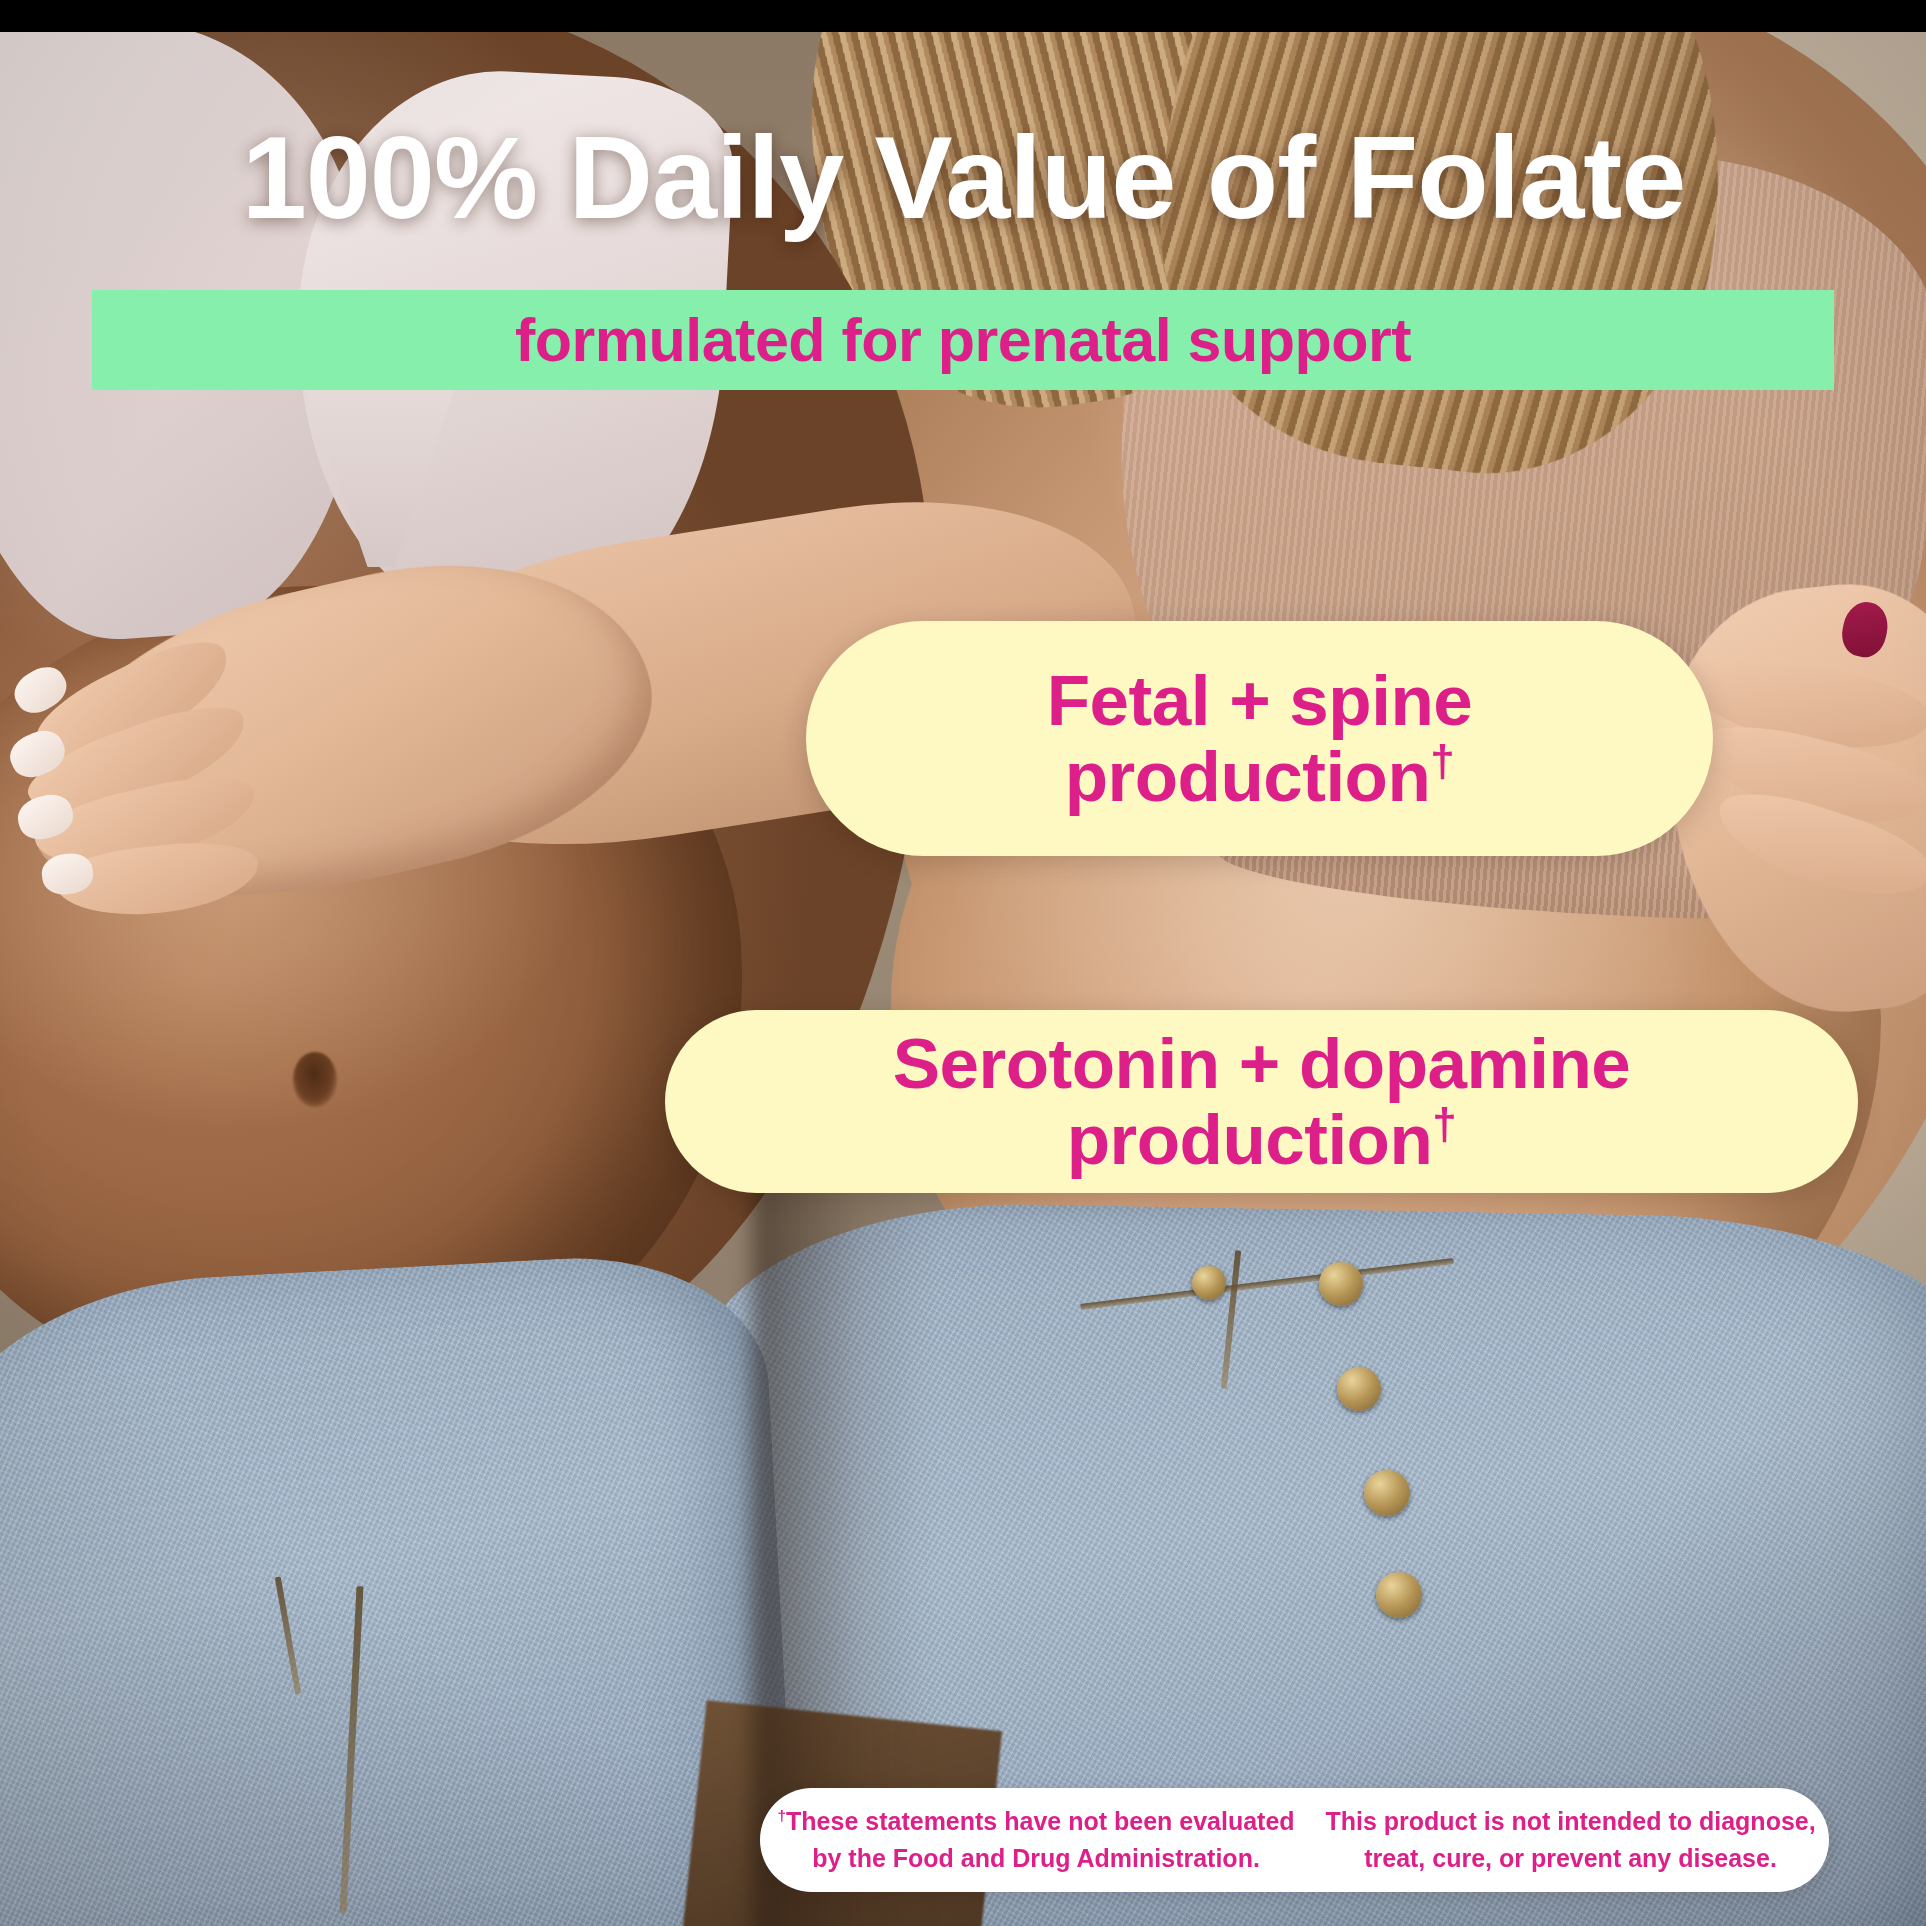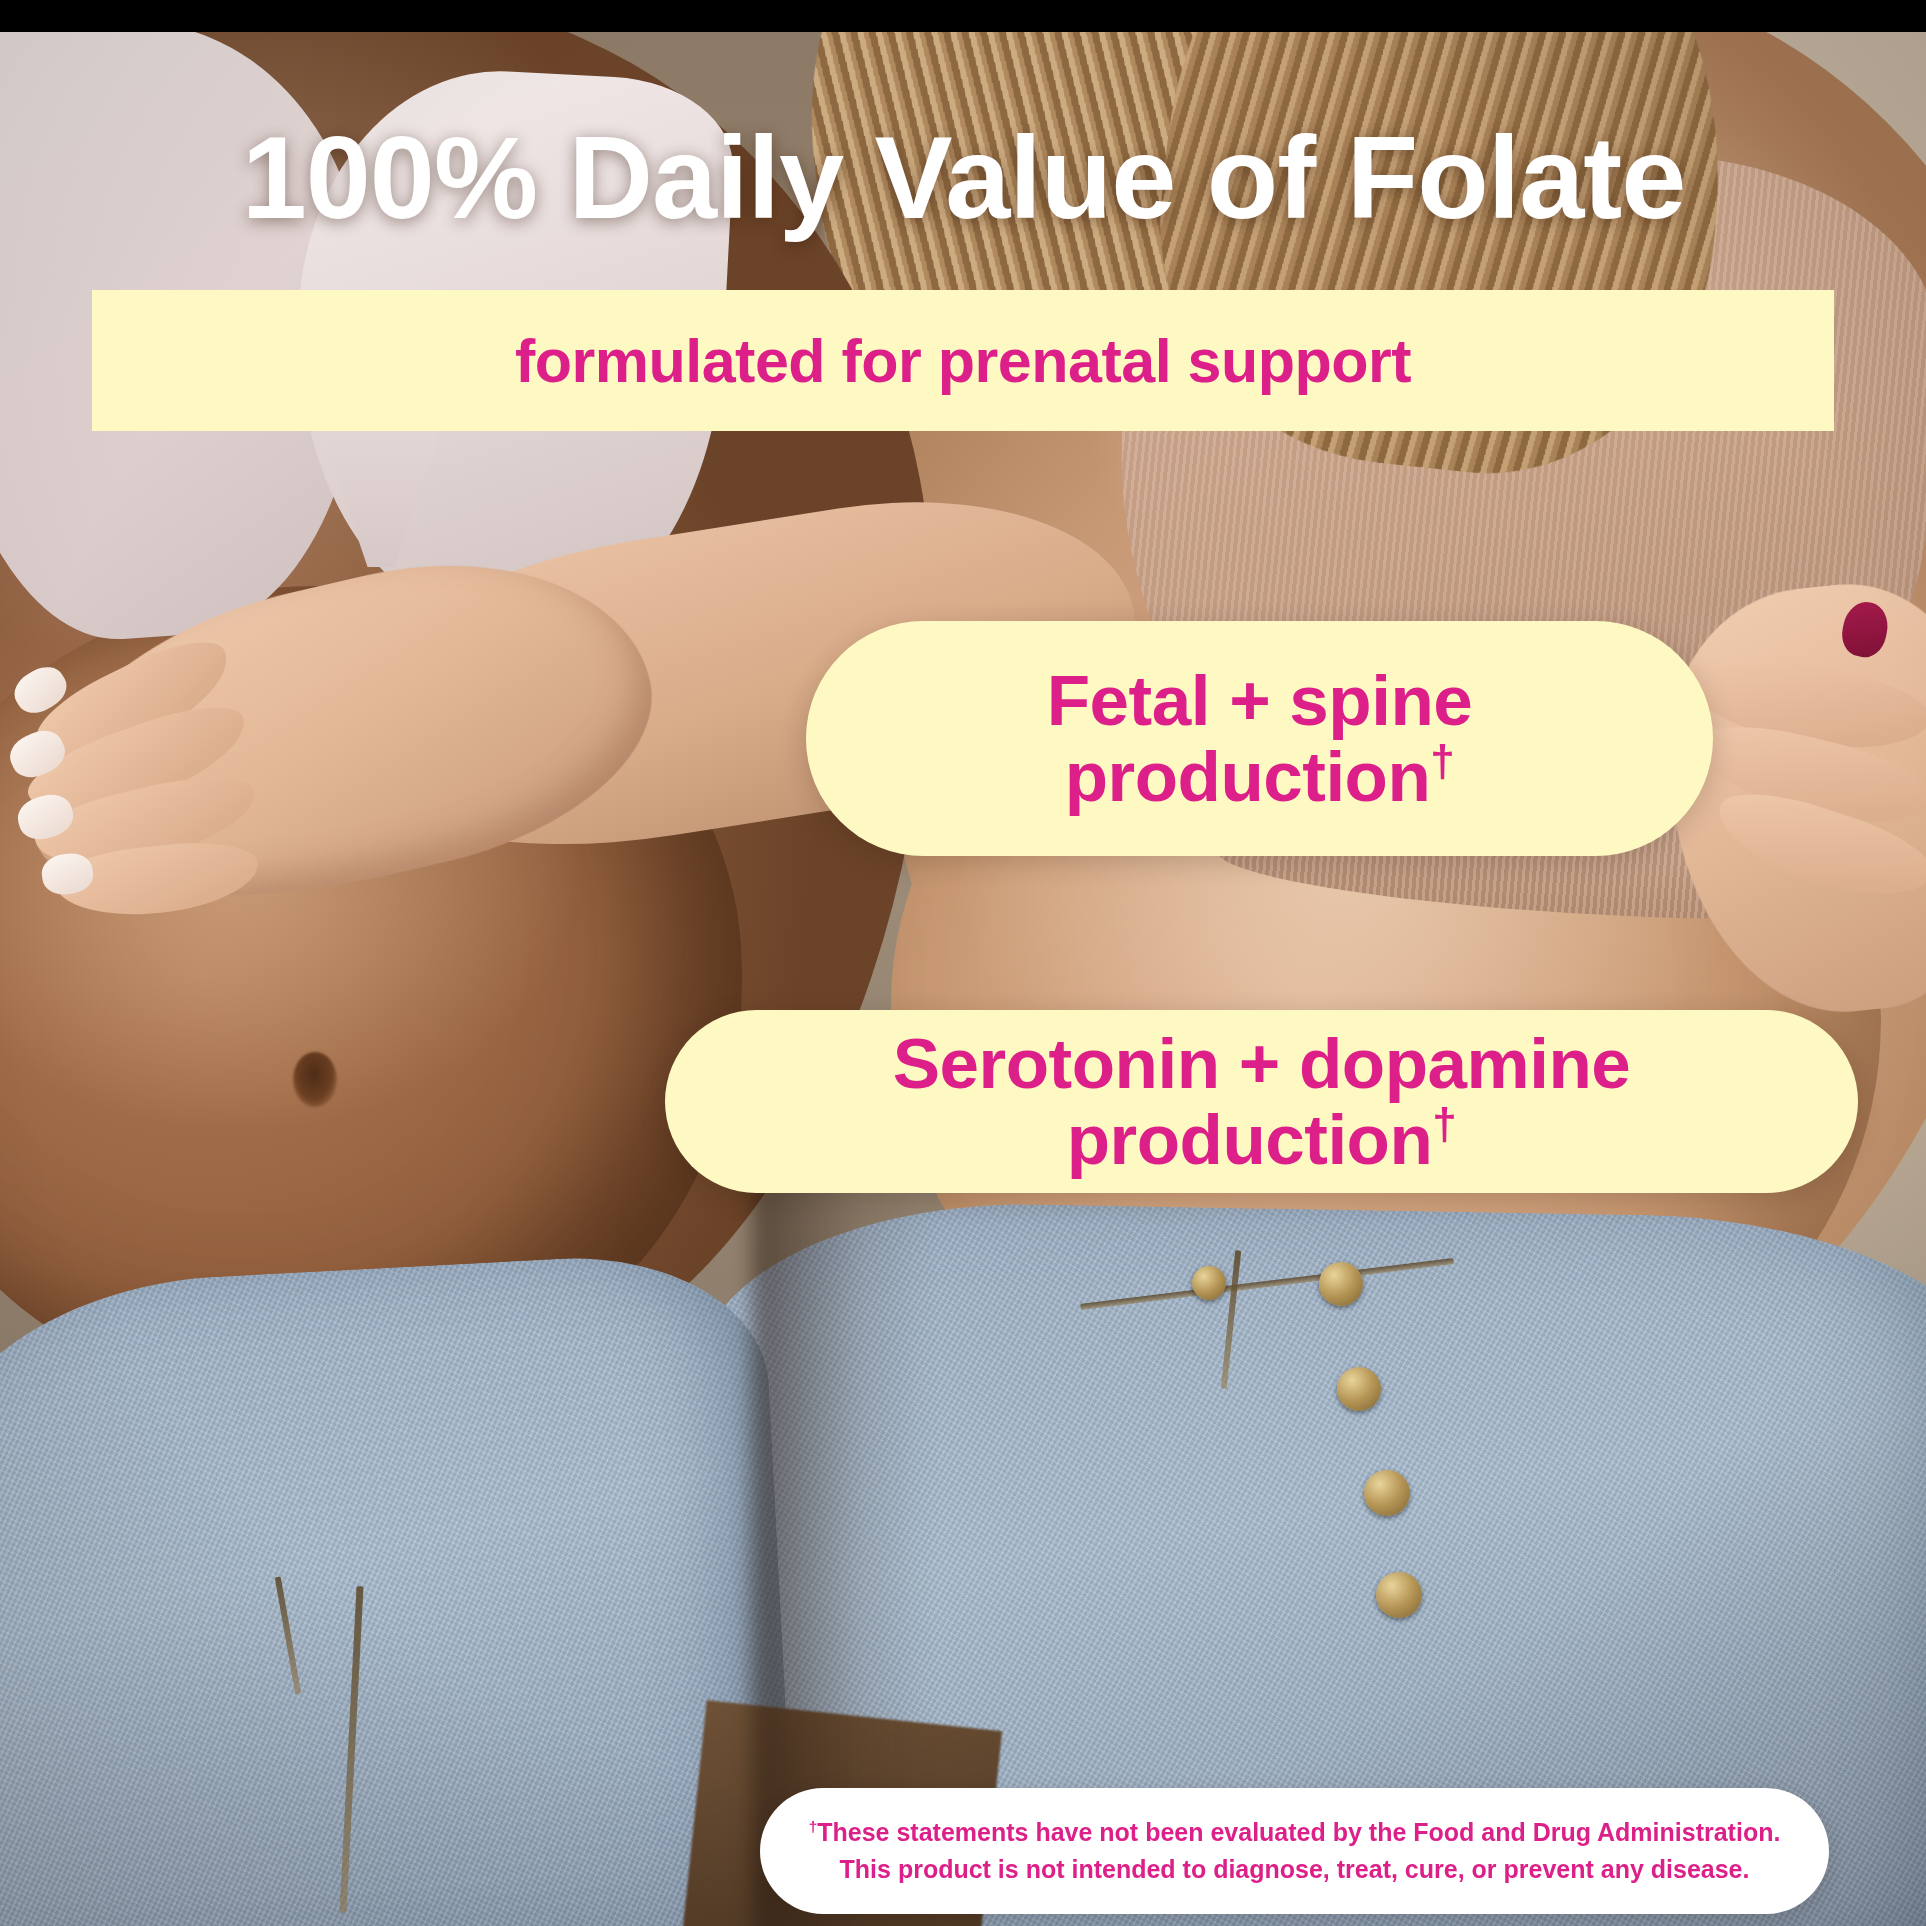--- a/index.html
+++ b/index.html
@@ -227,22 +227,22 @@
     color:#ffffff;
     font-size:117px;
     font-weight:bold;
     letter-spacing:-1px;
     line-height:1.05;
     text-shadow:0 3px 16px rgba(50,25,10,.45);
   }
 
   #subtitle-bar {
     position:absolute; left:92px; top:258px;
-    width:1742px; height:141px;
-    background:#fef9c3;
+    width:1742px; height:100px;
+    background:#86efac;
     display:flex; align-items:center; justify-content:center;
   }
   #subtitle-bar .txt {
     color:#DD2089;
     font-size:61px;
     font-weight:bold;
     letter-spacing:-0.5px;
   }
 
   .pill {
@@ -256,24 +256,24 @@
     line-height:1.06;
     letter-spacing:-0.5px;
     box-shadow:0 6px 26px rgba(40,20,10,.18);
   }
   #pill-1 { left:806px;  top:589px;  width:907px;  height:235px; font-size:71px; }
   #pill-2 { left:665px;  top:978px;  width:1193px; height:183px; font-size:71px; }
   #pill-3 { left:801px;  top:1374px; width:912px;  height:235px; font-size:71px; }
 
   #disclaimer {
     position:absolute; left:760px; top:1756px;
-    width:1069px; height:126px;
+    width:1069px; height:104px;
     background:#ffffff;
     border-radius:989px;
-    display:flex; flex-direction:column; align-items:center; justify-content:center;
+    display:flex; flex-direction:row; align-items:center; justify-content:center;
     color:#DD2089;
     font-size:25px;
     font-weight:bold;
     line-height:1.48;
     text-align:center;
     box-shadow:0 4px 18px rgba(40,20,10,.16);
   }
   .sup { font-size:0.62em; vertical-align:super; line-height:0; }
 </style>
 </head>

